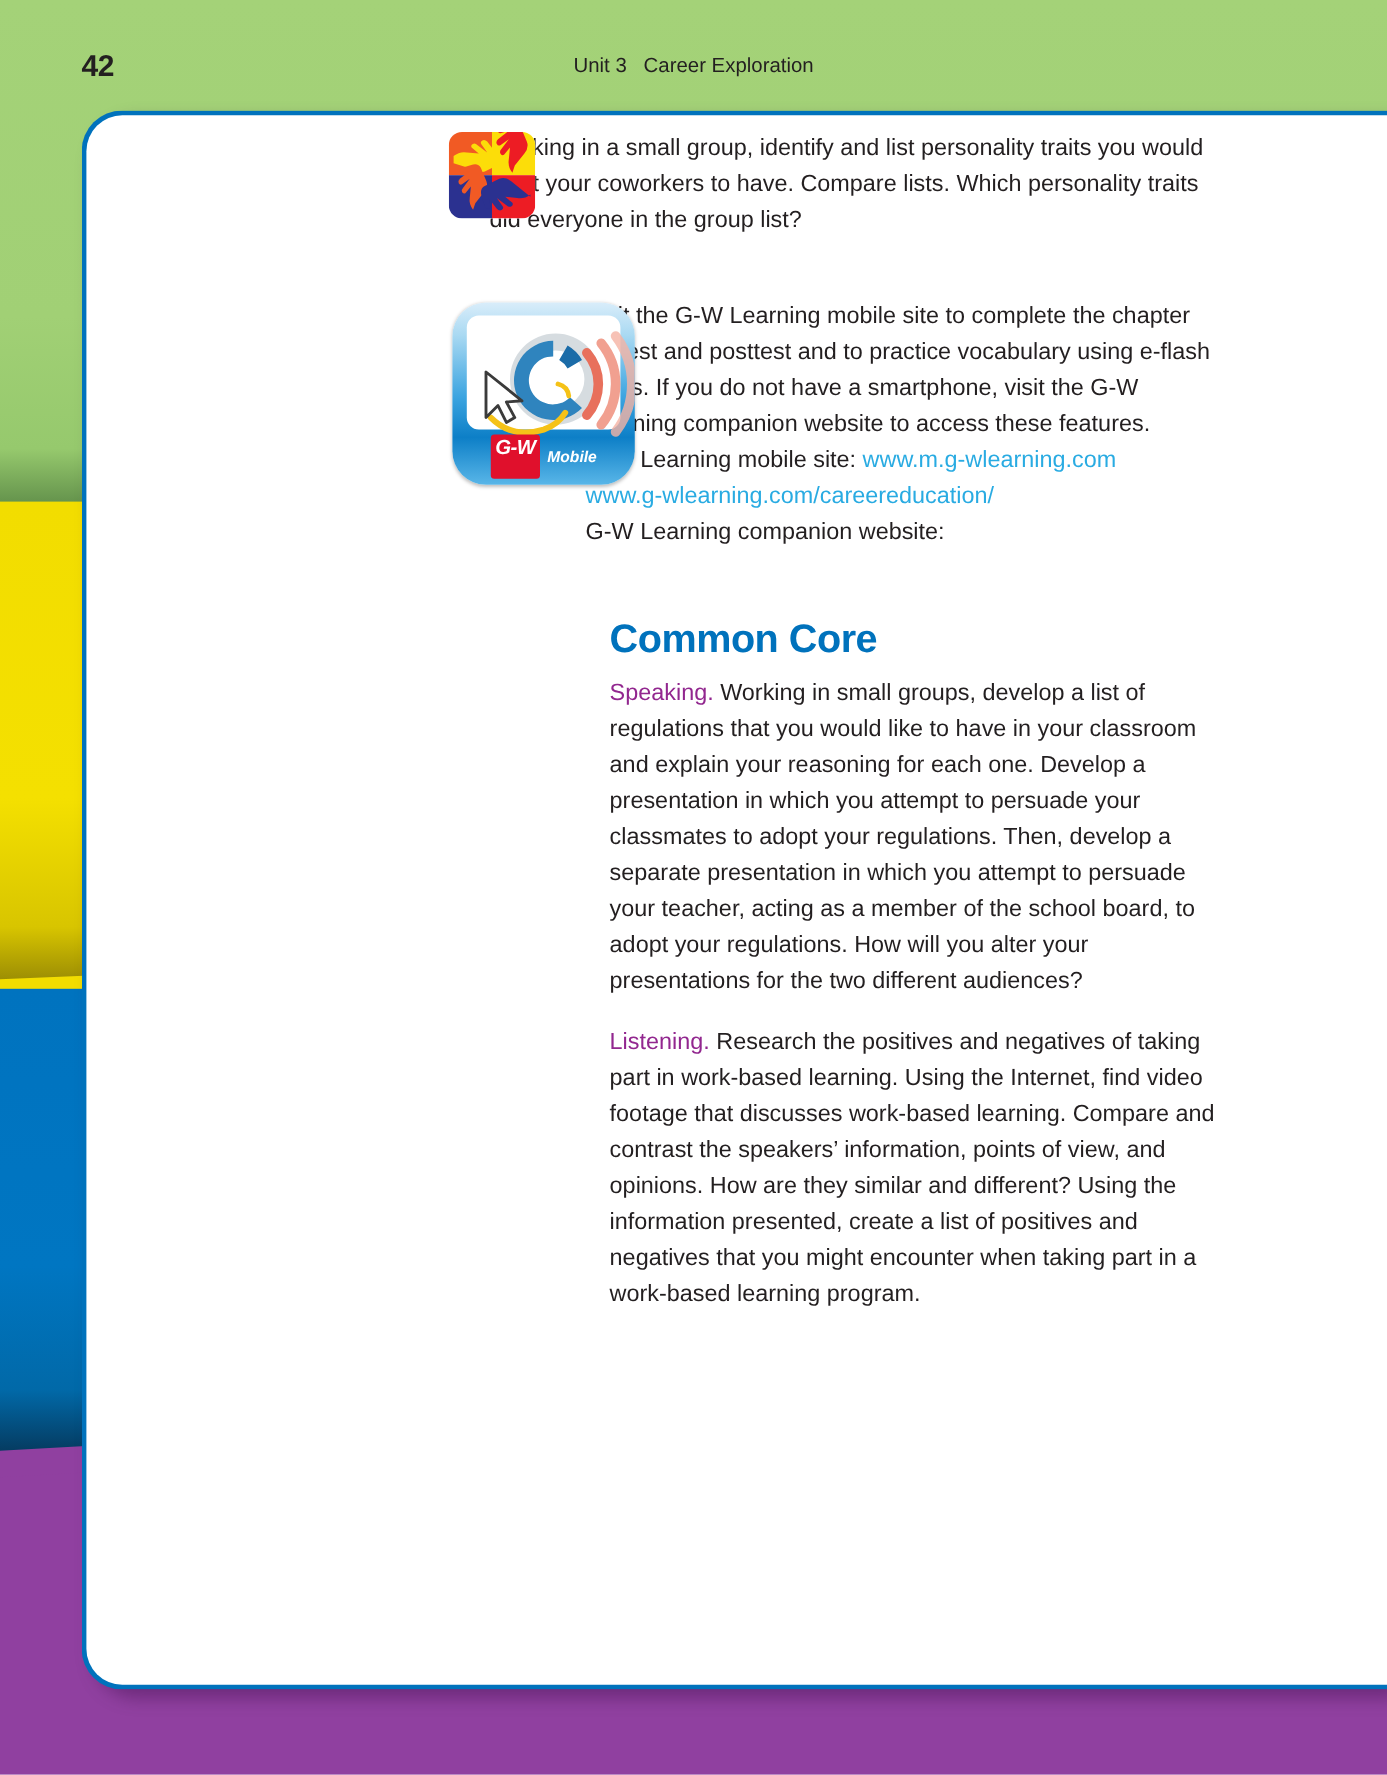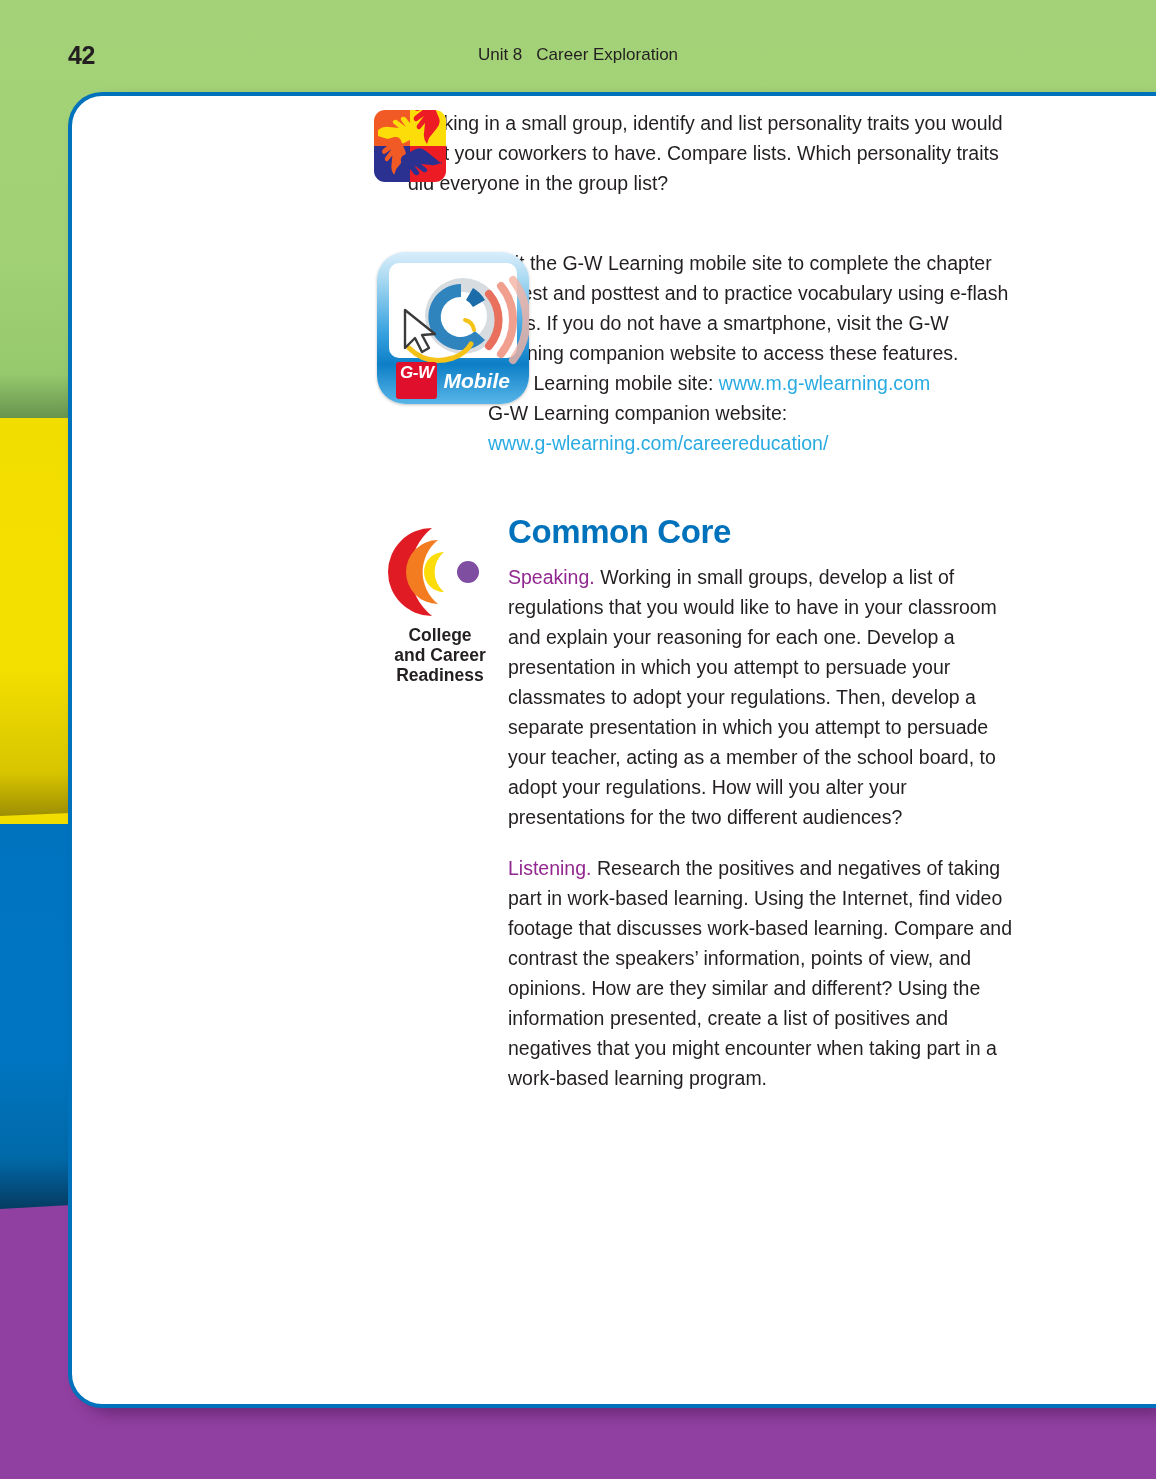--- a/index.html
+++ b/index.html
@@ -209,21 +209,21 @@
     font-weight: bold;
     font-style: italic;
     padding: 1px 4px 16px 4px;
     border-radius: 3px;
     letter-spacing: -0.5px;
     vertical-align: middle;
   }
   #gw-label .gw-word {
     display: inline-block;
     color: #ffffff;
-    font-size: 21px;
+    font-size: 13px;
     font-weight: bold;
     font-style: italic;
     margin-left: 6px;
     vertical-align: middle;
   }
 
   
   #cc-block { margin-top: 56px; position: relative; }
   #cc-icon-wrap {
     position: absolute;
@@ -252,21 +252,21 @@
   <div class="band" id="band-green"></div>
   <div class="band" id="band-yellow"></div>
   <div id="band-yellow-skew"></div>
   <div class="band" id="band-blue"></div>
   <div class="band" id="band-purple"></div>
   <div id="band-purple-skew"></div>
 
   <div id="header">
     <div id="page-number">42</div>
     <div id="running-head">
-      <span class="unit">Unit 8</span><span>Career Exploration</span>
+      <span class="unit">Unit 3</span><span>Career Exploration</span>
     </div>
   </div>
 
   <div id="panel-shadow"></div>
   <div id="panel">
     <div id="content">
 
       <section id="teamwork-block">
         <div id="teamwork-row">
           <div id="teamwork-icon">
@@ -323,45 +323,28 @@
             </div>
             <div id="gw-label">
               <span class="gw-mark">G-W</span><span class="gw-word">Mobile</span>
             </div>
           </div>
 
           <p class="body-text">Visit the G-W Learning mobile site to complete the chapter pretest and posttest and to practice vocabulary using e-flash cards. If you do not have a smartphone, visit the G-W Learning companion website to access these features.</p>
           <p class="body-text">
             <span>G-W Learning mobile site: </span><a class="link">www.m.g-wlearning.com</a>
           </p>
-          <p class="body-text">G-W Learning companion website:</p>
           <p class="body-text">
             <a class="link">www.g-wlearning.com/careereducation/</a>
           </p>
+          <p class="body-text">G-W Learning companion website:</p>
         </div>
       </section>
 
       <section id="cc-block">
-        <div id="cc-icon-wrap">
-          <svg id="ccr-mark" viewBox="0 0 108 96">
-
-            <path d="M46 4 A44 44 0 0 0 46 92 A56 56 0 0 1 46 4 Z" fill="#e01b24"></path>
-
-            <path d="M52 16 A32 32 0 0 0 52 80 A41 41 0 0 1 52 16 Z" fill="#f47c20"></path>
-
-            <path d="M58 28 A20 20 0 0 0 58 68 A26 26 0 0 1 58 28 Z" fill="#fcdd09"></path>
-
-            <circle cx="82" cy="48" r="11" fill="#7f4ea0"></circle>
-          </svg>
-          <div id="ccr-caption">
-            <div>College</div>
-            <div>and Career</div>
-            <div>Readiness</div>
-          </div>
-        </div>
 
         <div id="cc-text">
           <h2 class="section-heading" id="cc-heading">Common Core</h2>
 
           <p class="body-text">
             <span class="label-purple">Speaking.</span><span> Working in small groups, develop a list of regulations that you would like to have in your classroom and explain your reasoning for each one. Develop a presentation in which you attempt to persuade your classmates to adopt your regulations. Then, develop a separate presentation in which you attempt to persuade your teacher, acting as a member of the school board, to adopt your regulations. How will you alter your presentations for the two different audiences?</span>
           </p>
 
           <p class="body-text">
             <span class="label-purple">Listening.</span><span> Research the positives and negatives of taking part in work-based learning. Using the Internet, find video footage that discusses work-based learning. Compare and contrast the speakers’ information, points of view, and opinions. How are they similar and different? Using the information presented, create a list of positives and negatives that you might encounter when taking part in a work-based learning program.</span>

